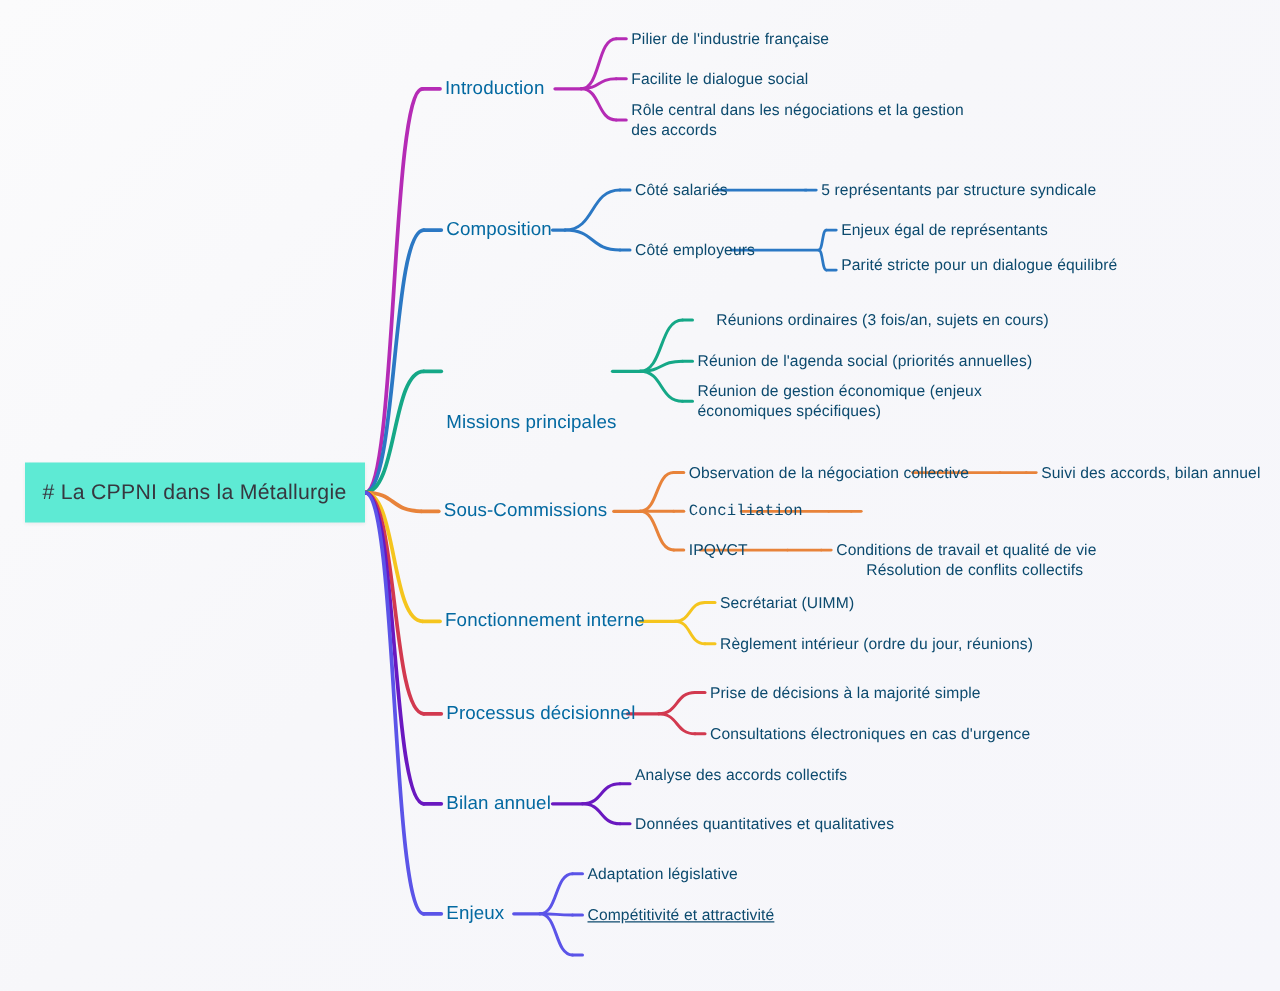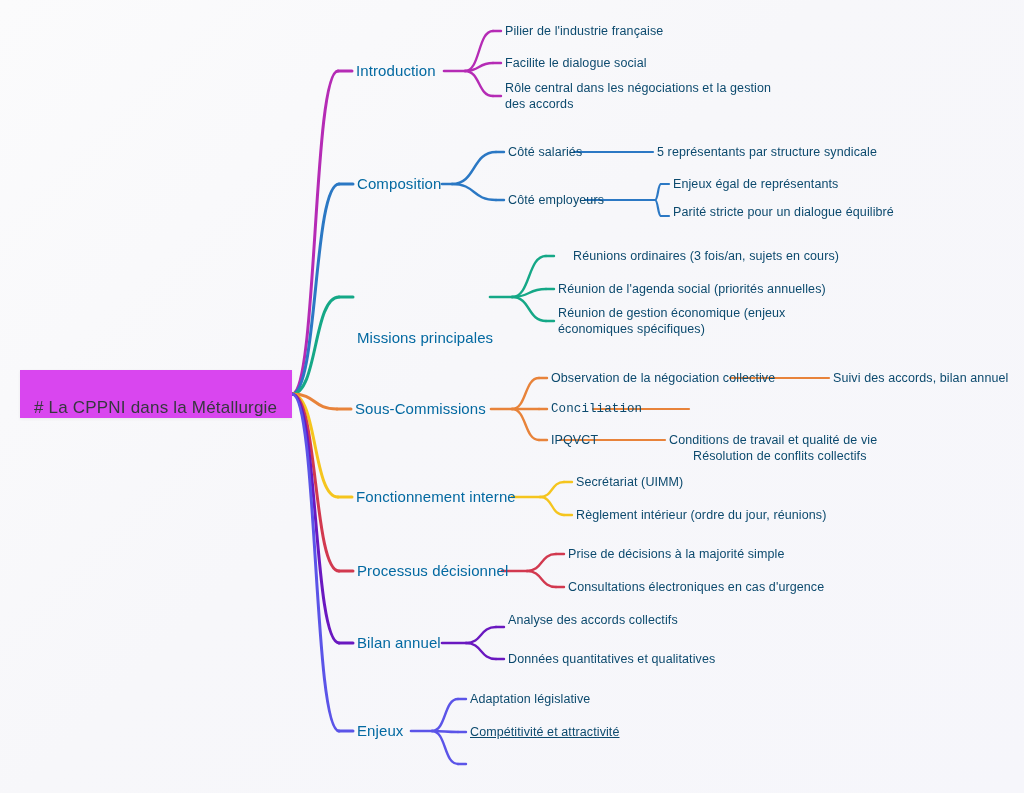--- a/index.html
+++ b/index.html
@@ -40,24 +40,24 @@
     font-size: 15px;
     color: #0369a1;
     letter-spacing: .1px;
   }
   .root-node {
     position: absolute;
     left: 20px;
     top: 370px;
     width: 272px;
     height: 48px;
-    background: #d946ef;
+    background: #5eead4;
     box-shadow: 0 1px 3px rgba(40,40,60,.07);
     display: flex;
-    align-items: flex-end;
+    align-items: center;
     padding-left: 14px;
     box-sizing: border-box;
   }
   .root-node span {
     font-size: 17px;
     color: #37373f;
     letter-spacing: .2px;
   }
 </style>
 </head>

